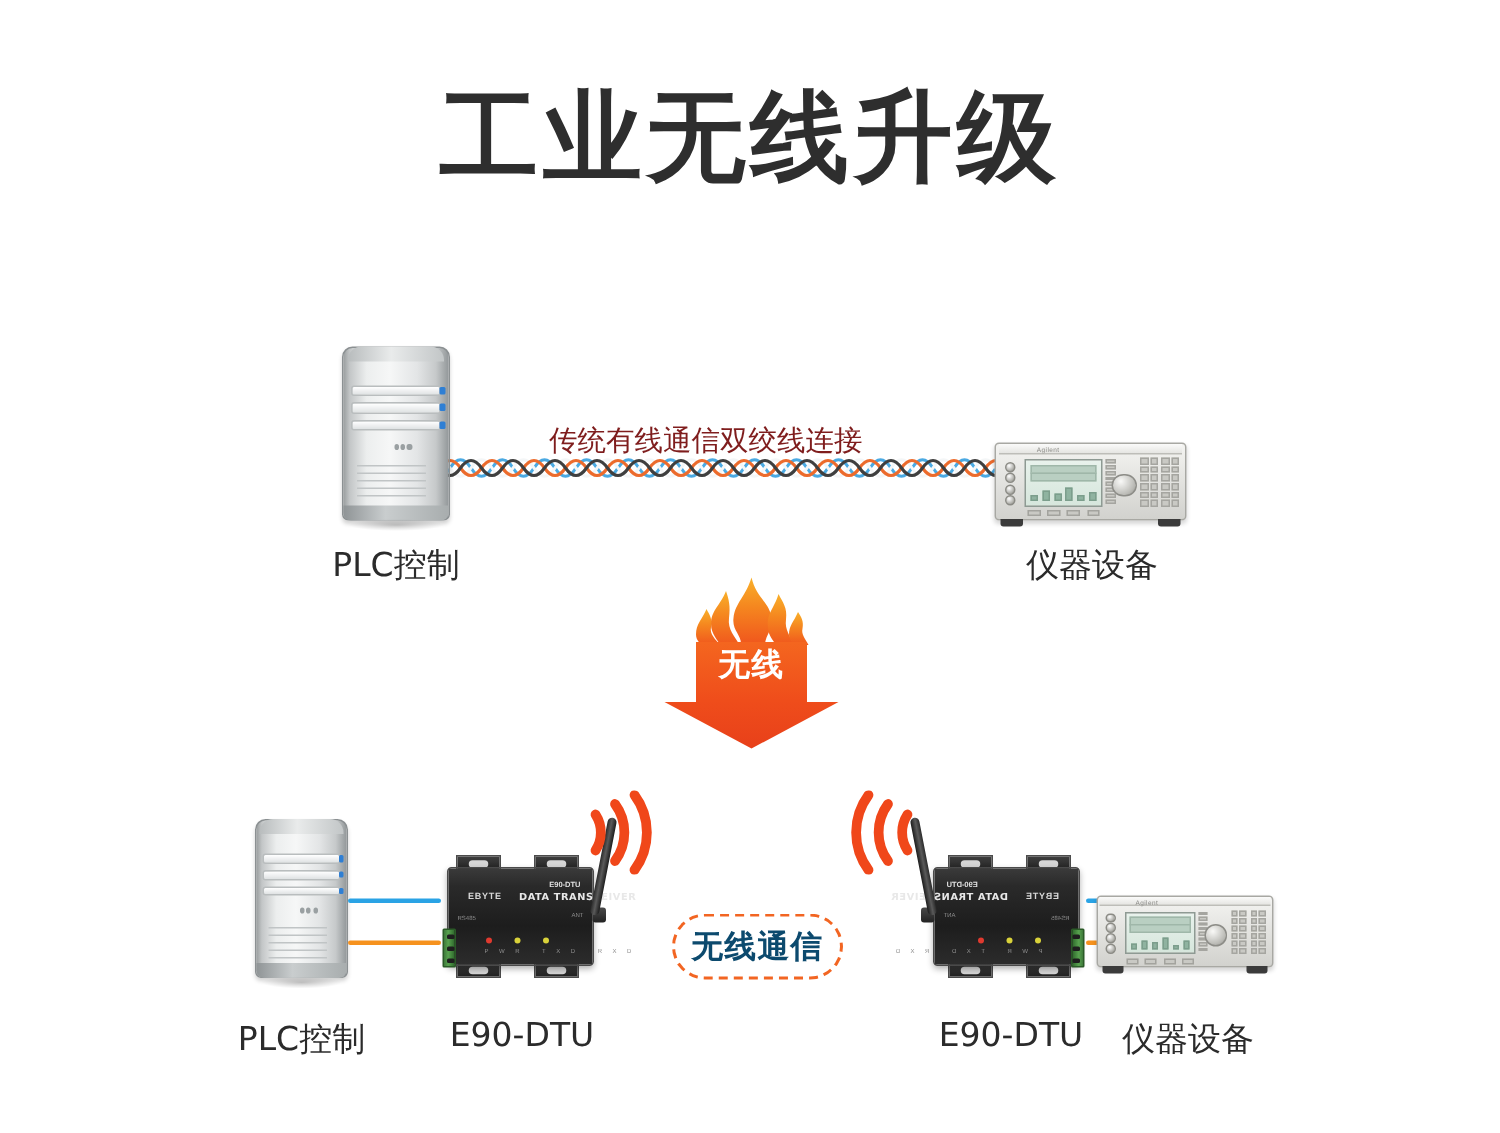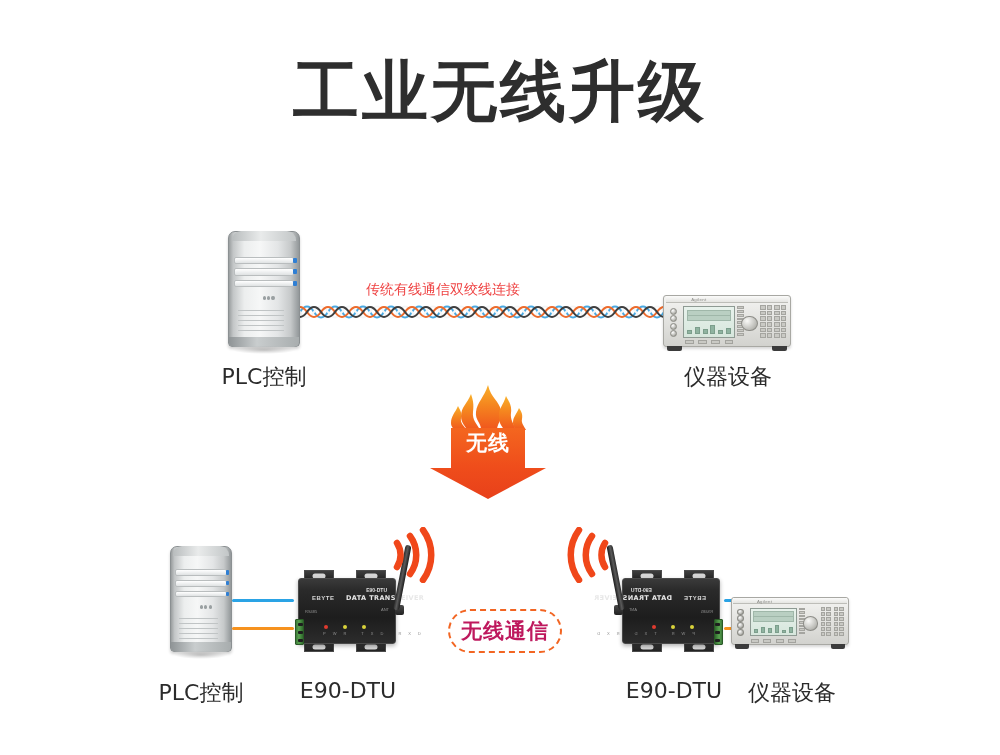--- a/index.html
+++ b/index.html
@@ -140,21 +140,21 @@
   }
   .instr .btnrow {
     position: absolute; left: 17%; bottom: 5%; width: 38%; height: 8%;
     display: flex; justify-content: space-between;
   }
   .instr .btnrow i { width: 18%; background: #c9c9c4; border: 1px solid #a3a39e; }
 
   
   .twisted { position: absolute; }
   .cable-label {
-    position: absolute; font-size: 14px; color: #ef4444; white-space: nowrap;
+    position: absolute; font-size: 19px; color: #7f1d1d; white-space: nowrap;
     font-family: Liberation Sans, sans-serif;
   }
 
   
   .flame-arrow { position: absolute; }
   .flame-arrow .txt {
     position: absolute; left: 0; top: 48px; width: 100%;
     text-align: center; color: #fff; font-size: 21px; font-weight: 700;
     line-height: 26px; letter-spacing: 1px;
     font-family: "DejaVu Sans", "Liberation Sans", sans-serif;
@@ -217,21 +217,21 @@
     background: linear-gradient(to bottom, #4a4a4a, #222);
   }
 
   
   .waves { position: absolute; }
 
   
   .badge {
     position: absolute;
     border: 2px dashed #f26522; border-radius: 22px;
-    color: #be185d; font-size: 21px; font-weight: 700;
+    color: #0c4a6e; font-size: 21px; font-weight: 700;
     display: flex; align-items: center; justify-content: center;
     letter-spacing: 1px;
     font-family: "DejaVu Sans", "Liberation Sans", sans-serif;
   }
 
   
   .wire { position: absolute; height: 3px; border-radius: 2px; }
 </style>
 </head>
 <body>
@@ -346,21 +346,21 @@
         <i></i>
         <i></i>
         <i></i>
     </div>
     <div class="foot" style="left:3%;"></div>
     <div class="foot" style="right:3%;"></div>
   </div>
 
   <div class="caption" style="left:632px; top:362px; width:192px;">仪器设备</div>
 
-  <div class="flame-arrow" style="left:427px; top:382px; width:122px; height:118px;">
+  <div class="flame-arrow" style="left:440px; top:382px; width:122px; height:118px;">
     <svg width="122" height="118" viewBox="0 0 122 118">
       <defs>
         <linearGradient id="flameGrad" x1="0" y1="0" x2="0" y2="1">
           <stop offset="0%" stop-color="#f9b02a"></stop>
           <stop offset="45%" stop-color="#f5861f"></stop>
           <stop offset="100%" stop-color="#f0571d"></stop>
         </linearGradient>
         <linearGradient id="arrowGrad" x1="0" y1="0" x2="0" y2="1">
           <stop offset="0%" stop-color="#f4661f"></stop>
           <stop offset="55%" stop-color="#ef4d1b"></stop>

